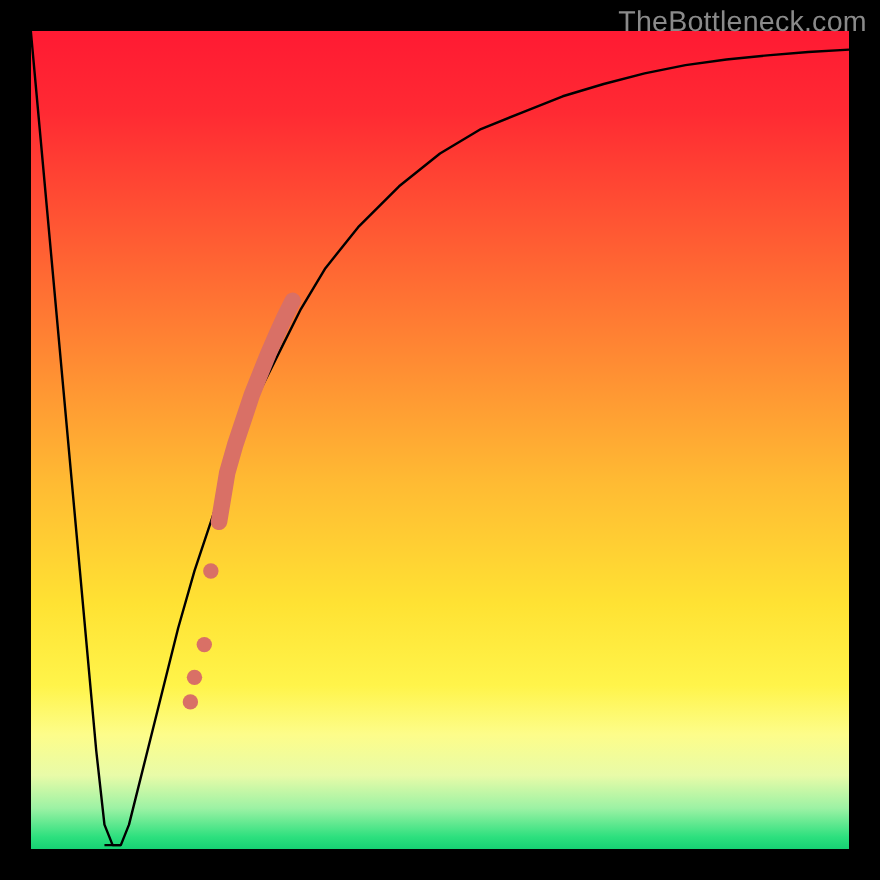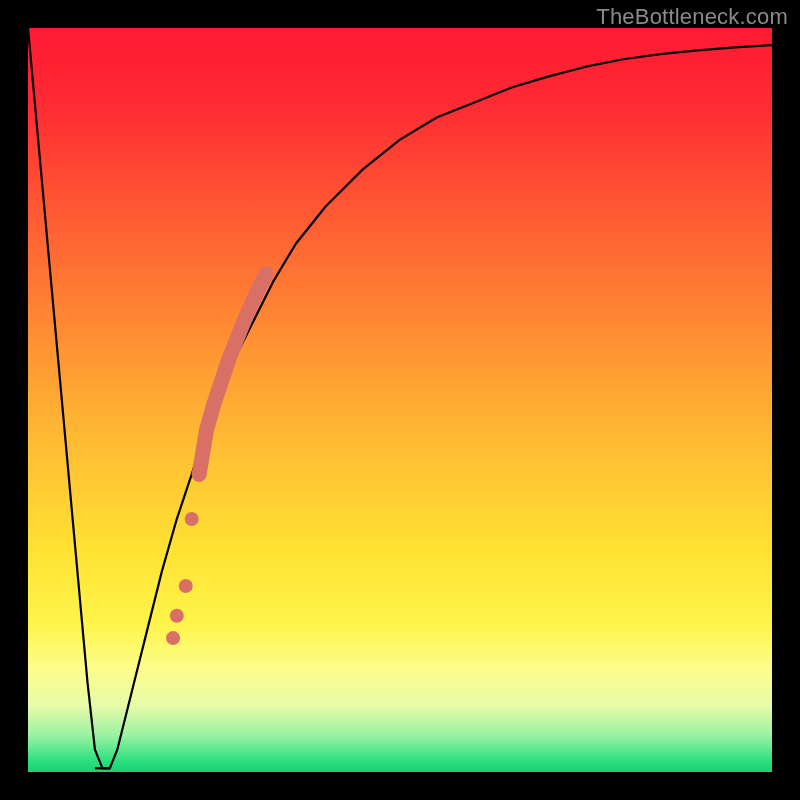--- a/index.html
+++ b/index.html
@@ -38,21 +38,21 @@
     left: 0;
     top: 0;
     width: 744px;
     height: 744px;
   }
   .watermark {
     position: absolute;
     top: 4px;
     right: 12px;
     font-family: Arial, Helvetica, sans-serif;
-    font-size: 22px;
+    font-size: 26px;
     font-weight: 400;
     color: #8a8a8a;
     letter-spacing: 0.2px;
   }
 </style>
 </head>
 <body>
 
 <div class="frame">
   <div class="plot">

